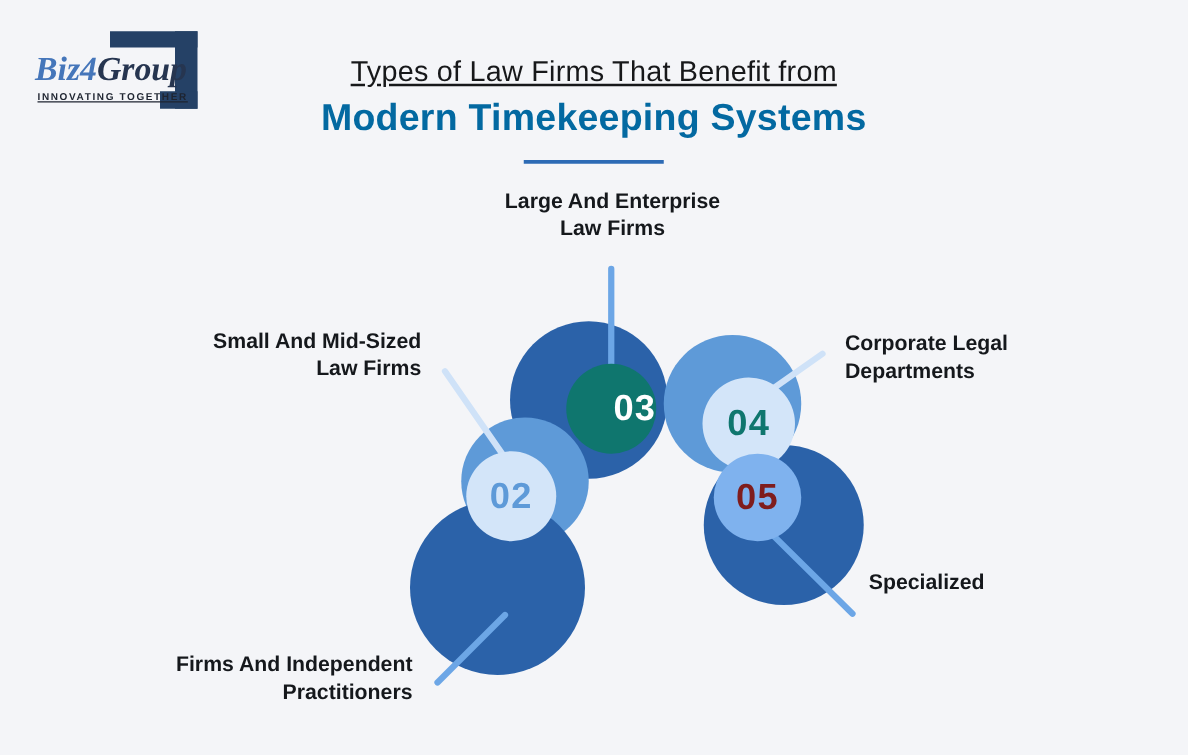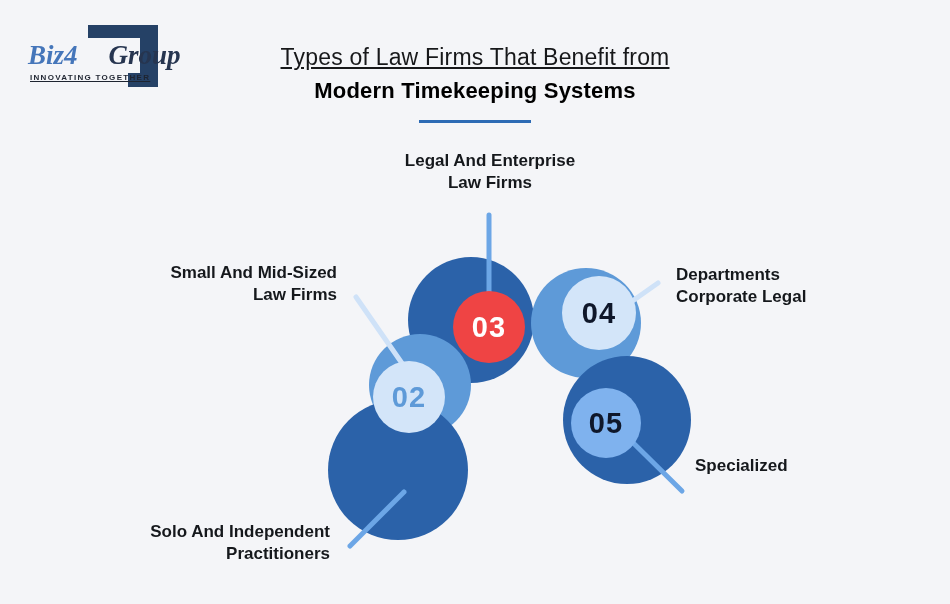--- a/index.html
+++ b/index.html
@@ -14,30 +14,30 @@
   .logo-mark { position:absolute; left:60px; top:7px; width:70px; height:62px; }
   .lm-top   { position:absolute; left:0; top:0; width:70px; height:13px; background:#254166; }
   .lm-right { position:absolute; right:0; top:0; width:18px; height:62px; background:#254166; }
   .lm-foot  { position:absolute; right:0; bottom:0; width:30px; height:14px; background:#254166; }
   .logo-text {
     position:absolute; left:0; top:22px;
     font-family:"Liberation Serif", serif; font-style:italic; font-weight:bold;
     font-size:27px; white-space:nowrap;
   }
   .lt-blue { color:#4576BA; }
-  .lt-dark { color:#263550;margin-left:31px; }
+  .lt-dark { color:#263550; }
   .logo-tagline {
     position:absolute; left:2px; top:55px;
     font-size:8px; font-weight:bold; letter-spacing:1.3px; color:#1E2430; white-space:nowrap;text-decoration:underline;
   }
 
   
   .title { position:absolute; left:0; top:44px; width:950px; text-align:center; }
   .title-line1 { font-size:23px; font-weight:500; color:#17181A; letter-spacing:0.2px;text-decoration:underline; }
-  .title-line2 { font-size:22px; font-weight:700; color:#000000; margin-top:7px; letter-spacing:0.2px; }
+  .title-line2 { font-size:30px; font-weight:700; color:#0369a1; margin-top:7px; letter-spacing:0.2px; }
   .title-underline { width:112px; height:3px; background:#2D6BB5; margin:16px auto 0 auto; }
 
   
   .outer { position:absolute; border-radius:50%; }
   .o1 { left:328px; top:400px; width:140px; height:140px; background:#2B62A9; z-index:3; }
   .o2 { left:369px; top:334px; width:102px; height:102px; background:#5E9AD8; z-index:2; }
   .o3 { left:408px; top:257px; width:126px; height:126px; background:#2B62A9; z-index:1; }
   .o4 { left:531px; top:268px; width:110px; height:110px; background:#5E9AD8; z-index:2; }
   .o5 { left:563px; top:356px; width:128px; height:128px; background:#2B62A9; z-index:3; }
 
@@ -45,23 +45,23 @@
   .line-med   { stroke:#6CA6E6; stroke-width:5; stroke-linecap:round; }
   .line-light { stroke:#CFE2F8; stroke-width:5; stroke-linecap:round; }
 
   .inner {
     position:absolute; border-radius:50%; z-index:5;
     display:flex; align-items:center; justify-content:center;
     font-weight:700; font-size:29px; letter-spacing:1px;
   }
   .i1 { left:367px; top:455px; width:74px; height:74px; background:#7FB2EE; color:#FFFFFF; }
   .i2 { left:373px; top:361px; width:72px; height:72px; background:#D3E5F9; color:#5E9AD8; }
-  .i3 { left:453px; top:291px; width:72px; height:72px; background:#ef4444; color:#FFFFFF; }
-  .i4 { left:562px; top:276px; width:74px; height:74px; background:#D3E5F9; color:#0f172a; }
-  .i5 { left:571px; top:388px; width:70px; height:70px; background:#7FB2EE; color:#0f172a; }
+  .i3 { left:453px; top:291px; width:72px; height:72px; background:#0f766e; color:#FFFFFF;justify-content:flex-end; }
+  .i4 { left:562px; top:302px; width:74px; height:74px; background:#D3E5F9; color:#0f766e; }
+  .i5 { left:571px; top:363px; width:70px; height:70px; background:#7FB2EE; color:#7f1d1d; }
 
   
   .label { position:absolute; z-index:6; font-size:17px; font-weight:700; color:#15181C; line-height:22px; }
   .lab1 { right:620px; top:521px; text-align:right; white-space:nowrap; }
   .lab2 { right:613px; top:262px; text-align:right; white-space:nowrap; }
   .lab3 { left:390px; top:150px; width:200px; text-align:center; }
   .lab4 { left:676px; top:264px; text-align:left; white-space:nowrap; }
   .lab5 { left:695px; top:455px; text-align:left; white-space:nowrap; }
 </style>
 </head>
@@ -106,32 +106,32 @@
       <span>03</span>
     </div>
   <div class="inner i4">
       <span>04</span>
     </div>
   <div class="inner i5">
       <span>05</span>
     </div>
 
   <div class="label lab1">
-    <div>Solo And Independent</div>
+    <div>Firms And Independent</div>
     <div>Practitioners</div>
   </div>
   <div class="label lab2">
     <div>Small And Mid-Sized</div>
     <div>Law Firms</div>
   </div>
   <div class="label lab3">
-    <div>Legal And Enterprise</div>
+    <div>Large And Enterprise</div>
     <div>Law Firms</div>
   </div>
   <div class="label lab4">
+    <div>Corporate Legal</div>
     <div>Departments</div>
-    <div>Corporate Legal</div>
   </div>
   <div class="label lab5">
     <div>Specialized</div>
   </div>
 
 </div>
 
 </body></html>

